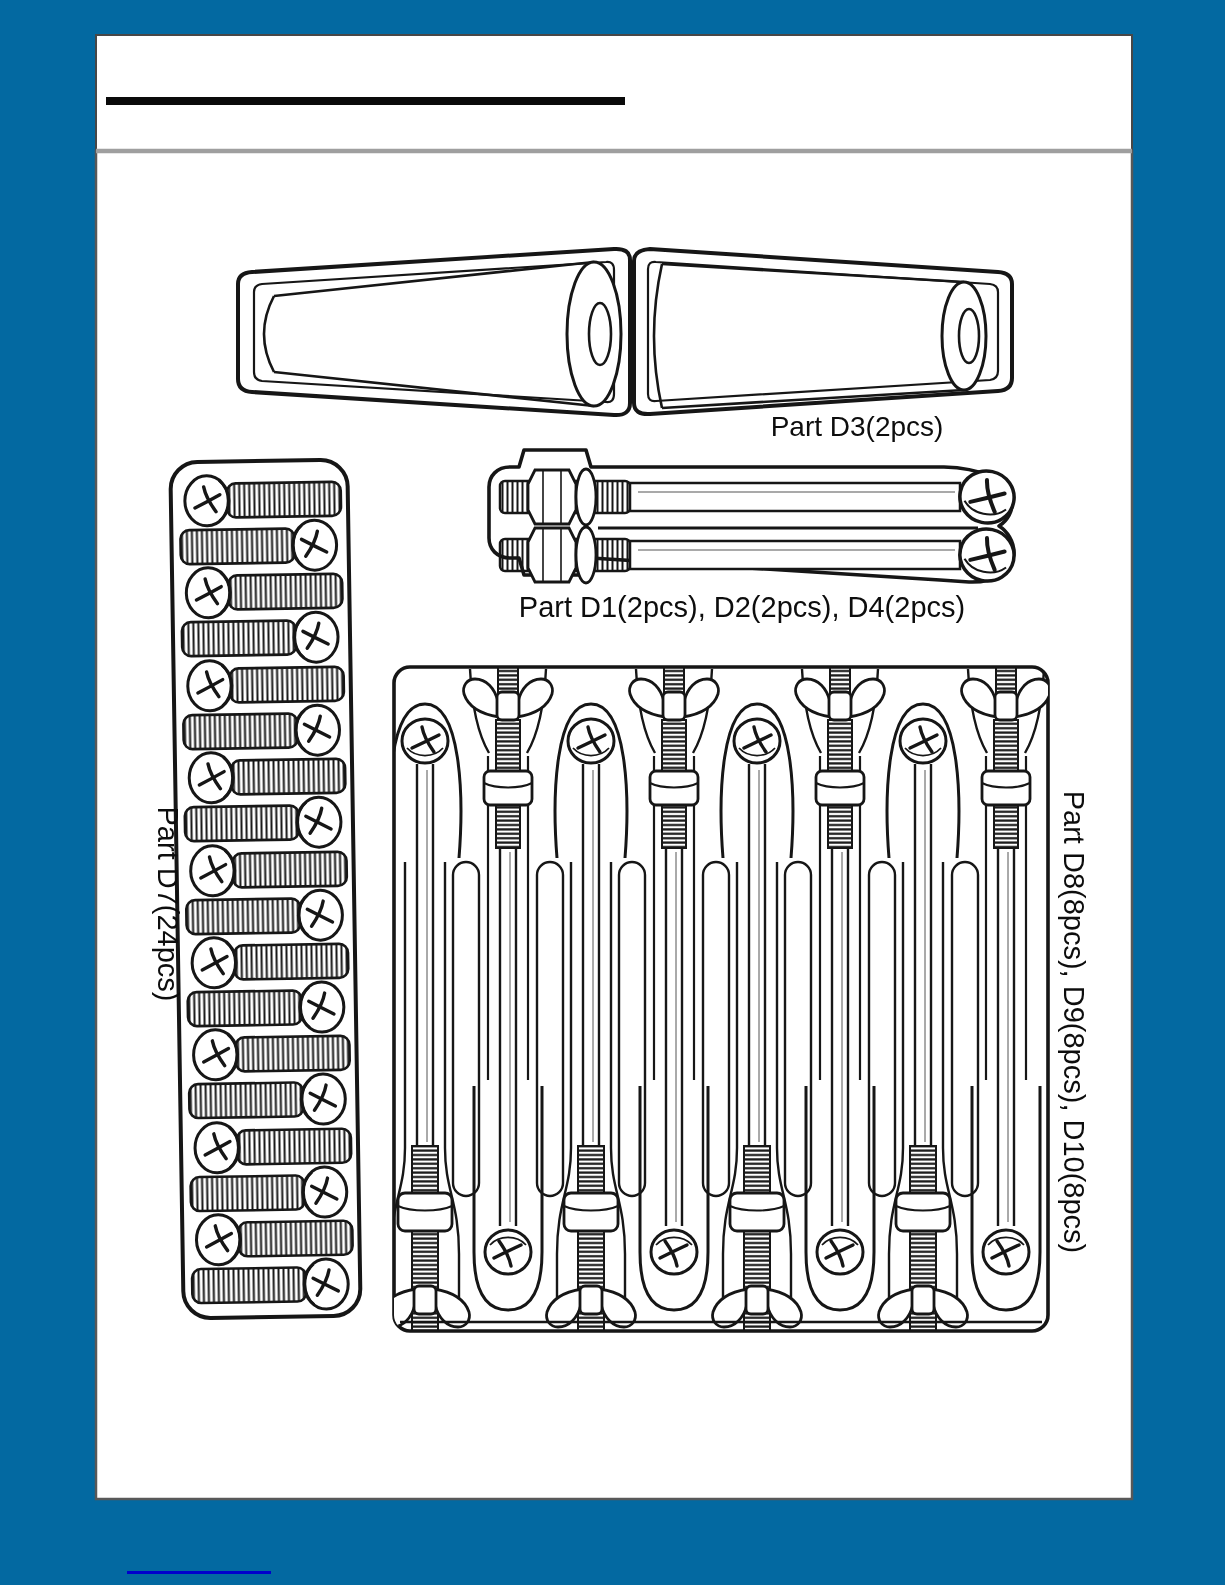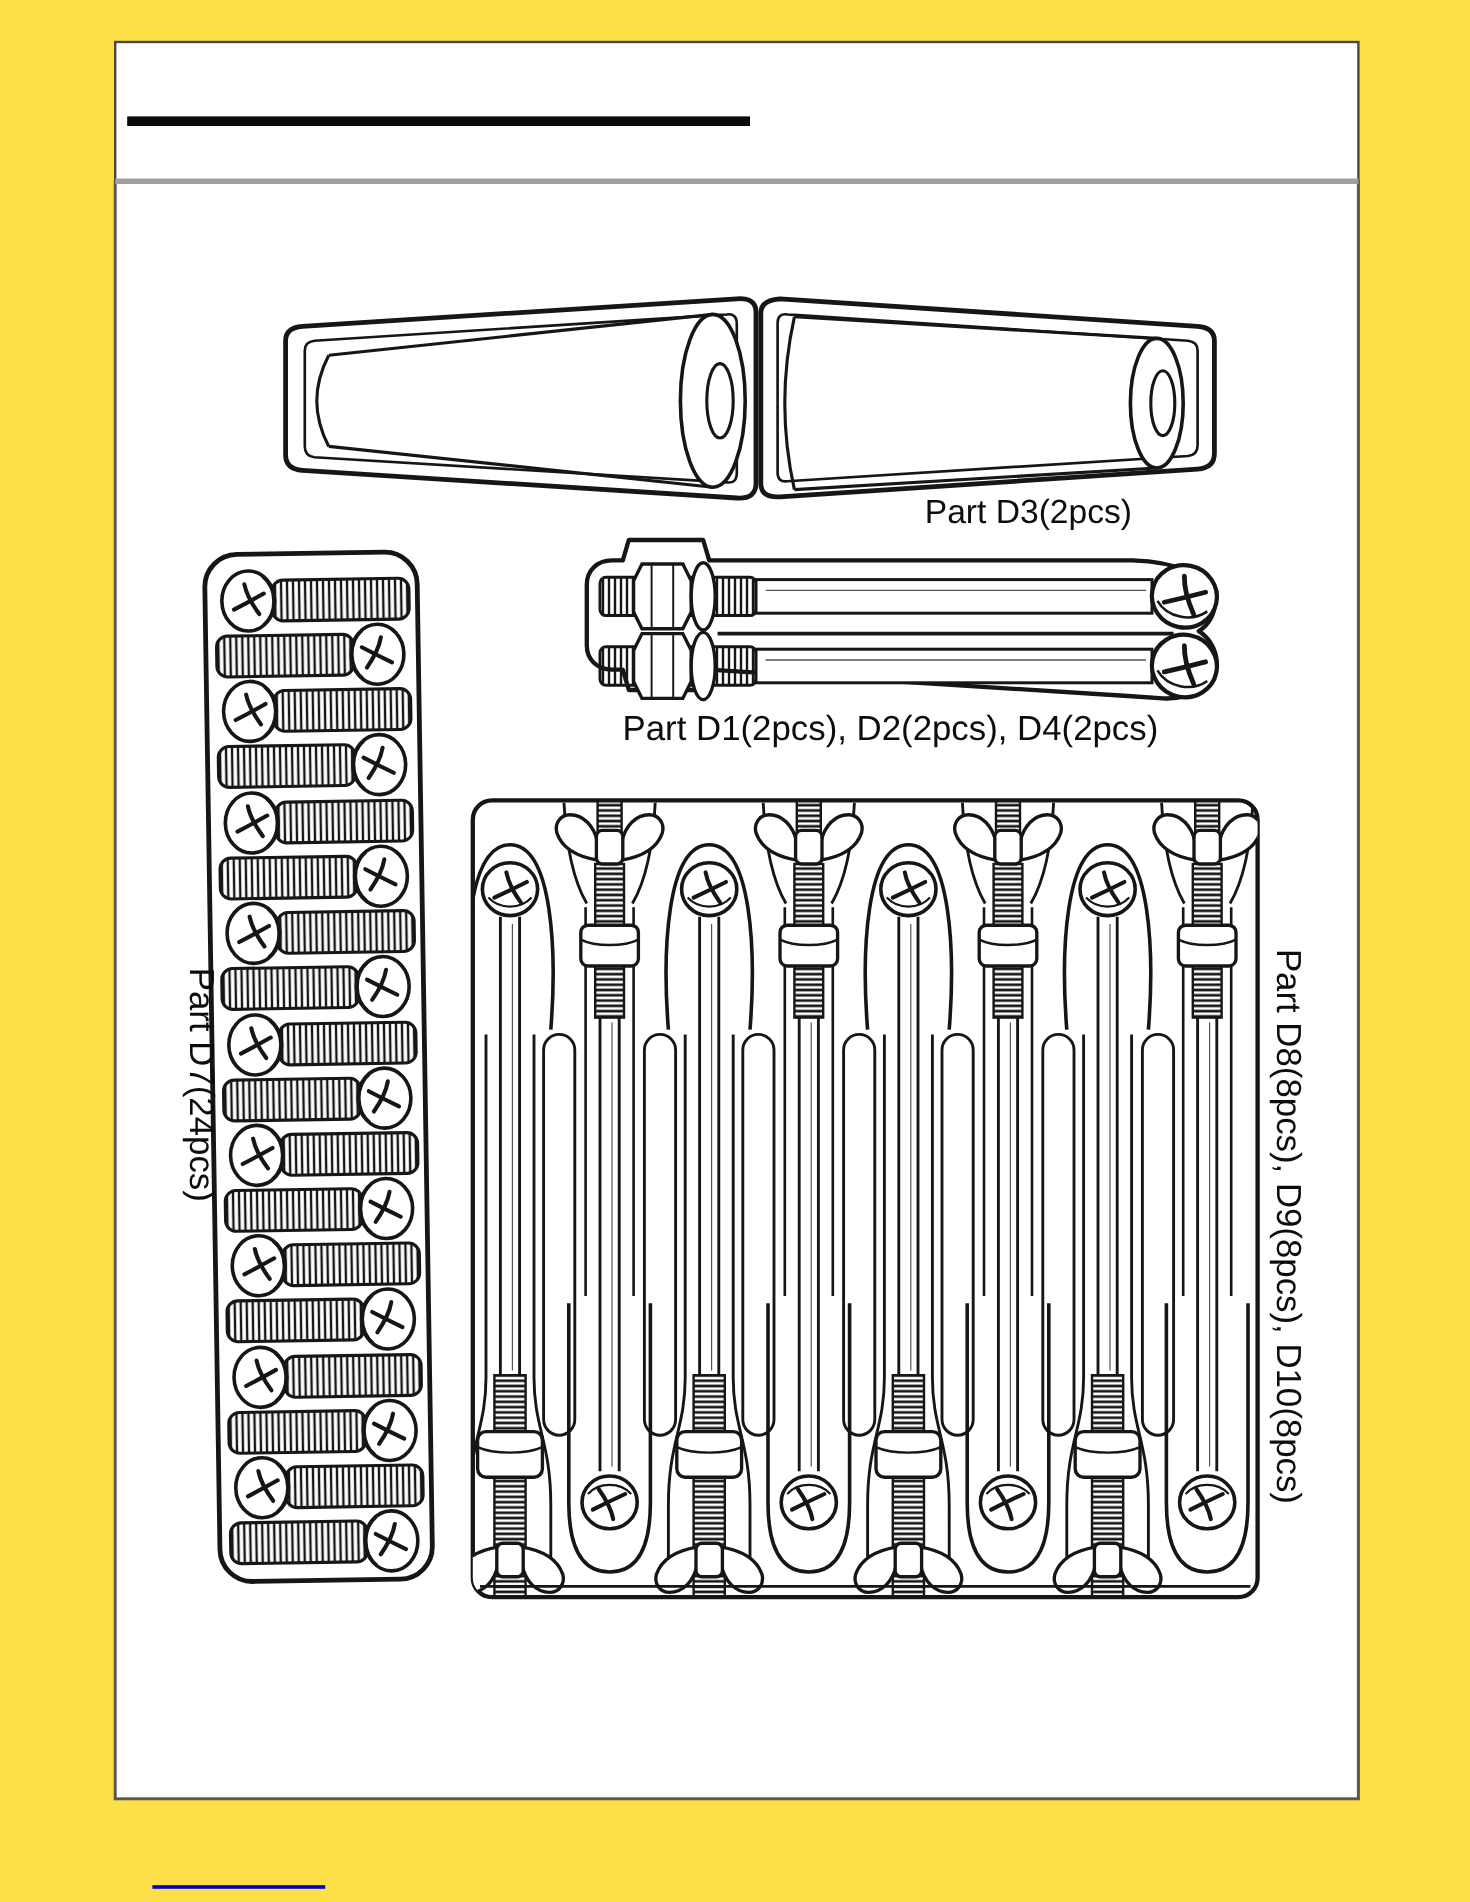--- a/index.html
+++ b/index.html
@@ -1,19 +1,19 @@
 <!DOCTYPE html>
 <html><head>
 <meta charset="utf-8">
 <style>
   html,body{margin:0;padding:0;background:#ffffff;}
   .page{
     position:relative;
     width:1225px;height:1585px;
-    background:#fde047;
+    background:#0369a1;
     font-family:"Liberation Sans", sans-serif;
     overflow:hidden;
   }
   svg{display:block;}
   .label{
     font-family:"Liberation Sans", sans-serif;
     fill:#0d0d0d;
   }
 </style>
 </head>

